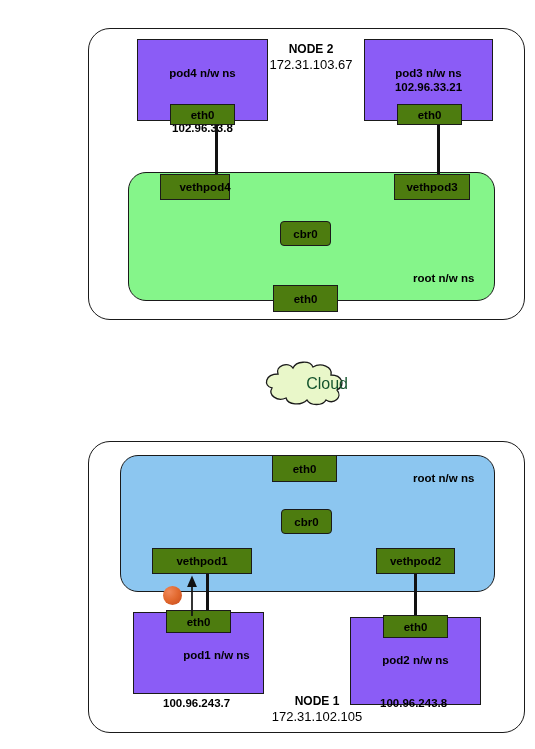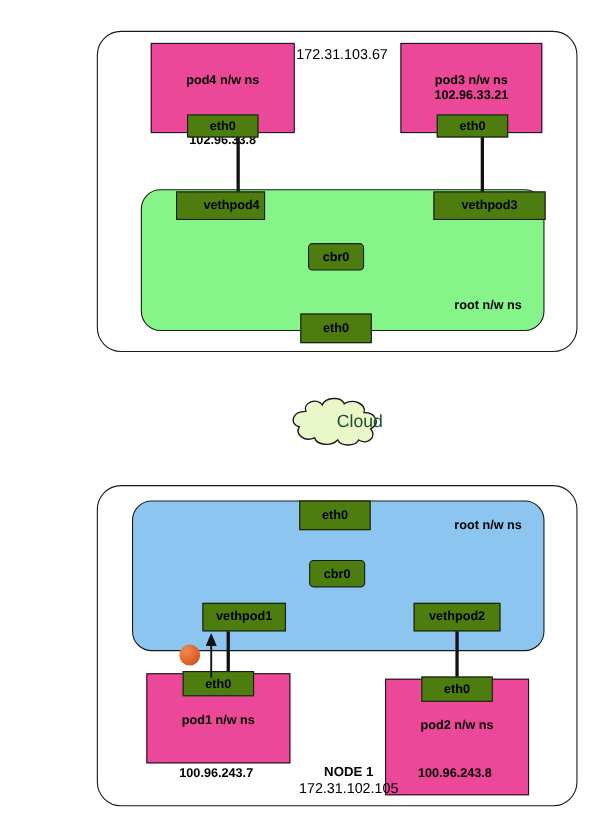--- a/index.html
+++ b/index.html
@@ -31,21 +31,21 @@
     position: absolute;
     border: 1.6px solid #1a1a1a;
     border-radius: 18px;
     box-sizing: border-box;
   }
   .ns-green { background: #85f58a; }
   .ns-blue  { background: #8cc6f0; }
 
   .pod-box {
     position: absolute;
-    background: #ec4899;
+    background: #8b5cf6;
     border: 1.4px solid #1a1a1a;
     box-sizing: border-box;
   }
   .pod-text {
     position: absolute;
     left: 0;
     width: 100%;
     text-align: center;
     font-size: 11.5px;
     font-weight: bold;
@@ -131,20 +131,21 @@
   }
 </style>
 </head>
 <body>
 
 <div id="diagram">
 
   <div class="node-shell" style="left:88px; top:28px; width:437px; height:292px;"></div>
 
   <div class="node-title" style="left:256px; top:42px; width:110px;">
+    <span class="t1">NODE 2</span>
     <span class="t2">172.31.103.67</span>
   </div>
 
   <div class="pod-box" style="left:137px; top:39px; width:131px; height:82px;">
     <span class="pod-text" style="top:26px;">pod4 n/w ns</span>
     <span class="pod-text" style="top:40px;margin-top:41px;">102.96.33.8</span>
   </div>
   <div class="iface" style="left:170px; top:104px; width:65px; height:21px;">eth0</div>
 
   <div class="pod-box" style="left:364px; top:39px; width:129px; height:82px;padding-left:44px;">
@@ -152,22 +153,22 @@
     <span class="pod-text" style="top:40px;">102.96.33.21</span>
   </div>
   <div class="iface" style="left:397px; top:104px; width:65px; height:21px;">eth0</div>
 
   <div class="ns-box ns-green" style="left:128px; top:172px; width:367px; height:129px;"></div>
   <div class="plain-label" style="left:413px; top:272px;">root n/w ns</div>
 
   <div class="wire" style="left:215px; top:120px; width:3px; height:60px;"></div>
   <div class="wire" style="left:437px; top:120px; width:3px; height:60px;"></div>
 
-  <div class="iface" style="left:160px; top:174px; width:81px; height:26px;padding-left:20px;">vethpod4</div>
-  <div class="iface" style="left:394px; top:174px; width:102px; height:26px;">vethpod3</div>
+  <div class="iface" style="left:160px; top:174px; width:70px; height:26px;padding-left:20px;">vethpod4</div>
+  <div class="iface" style="left:394px; top:174px; width:76px; height:26px;">vethpod3</div>
 
   <div class="iface" style="left:280px; top:221px; width:51px; height:25px; border-radius:4px;">cbr0</div>
 
   <div class="iface" style="left:273px; top:285px; width:65px; height:27px;">eth0</div>
 
   <div class="cloud-wrap" style="left:260px; top:360px; width:88px; height:46px;">
     <svg viewBox="0 0 176 92" width="88" height="46">
       <path d="M36 28
                C30 12, 56 2, 66 16
                C72 2, 100 0, 106 14
@@ -184,33 +185,33 @@
 
   <div class="node-shell" style="left:88px; top:441px; width:437px; height:292px;"></div>
 
   <div class="ns-box ns-blue" style="left:120px; top:455px; width:375px; height:137px;"></div>
   <div class="plain-label" style="left:413px; top:472px;">root n/w ns</div>
 
   <div class="iface" style="left:272px; top:455px; width:65px; height:27px;">eth0</div>
 
   <div class="iface" style="left:281px; top:509px; width:51px; height:25px; border-radius:4px;">cbr0</div>
 
-  <div class="iface" style="left:152px; top:548px; width:76px; height:26px;margin-left:32px;">vethpod1</div>
+  <div class="iface" style="left:152px; top:548px; width:100px; height:26px;">vethpod1</div>
   <div class="iface" style="left:376px; top:548px; width:79px; height:26px;">vethpod2</div>
 
   <div class="wire" style="left:206px; top:573px; width:3px; height:49px;"></div>
   <div class="wire" style="left:414px; top:573px; width:3px; height:49px;"></div>
 
   <div class="pod-box" style="left:133px; top:612px; width:131px; height:82px;">
-    <span class="pod-text" style="top:35px;">pod1 n/w ns</span>
+    <span class="pod-text" style="top:35px;margin-left:18px;">pod1 n/w ns</span>
   </div>
   <div class="iface" style="left:166px; top:610px; width:65px; height:23px;">eth0</div>
   <div class="plain-label" style="left:163px; top:697px;">100.96.243.7</div>
 
-  <div class="pod-box" style="left:350px; top:617px; width:131px; height:106px;">
+  <div class="pod-box" style="left:350px; top:617px; width:131px; height:88px;">
     <span class="pod-text" style="top:35px;">pod2 n/w ns</span>
   </div>
   <div class="iface" style="left:383px; top:615px; width:65px; height:23px;">eth0</div>
   <div class="plain-label" style="left:380px; top:697px;">100.96.243.8</div>
 
   <div class="ball" style="left:163px; top:586px;"></div>
 
   <svg class="arrow-layer">
     <defs>
       <marker id="arrowhead" markerWidth="7" markerHeight="7" refX="5.5" refY="3" orient="auto">

